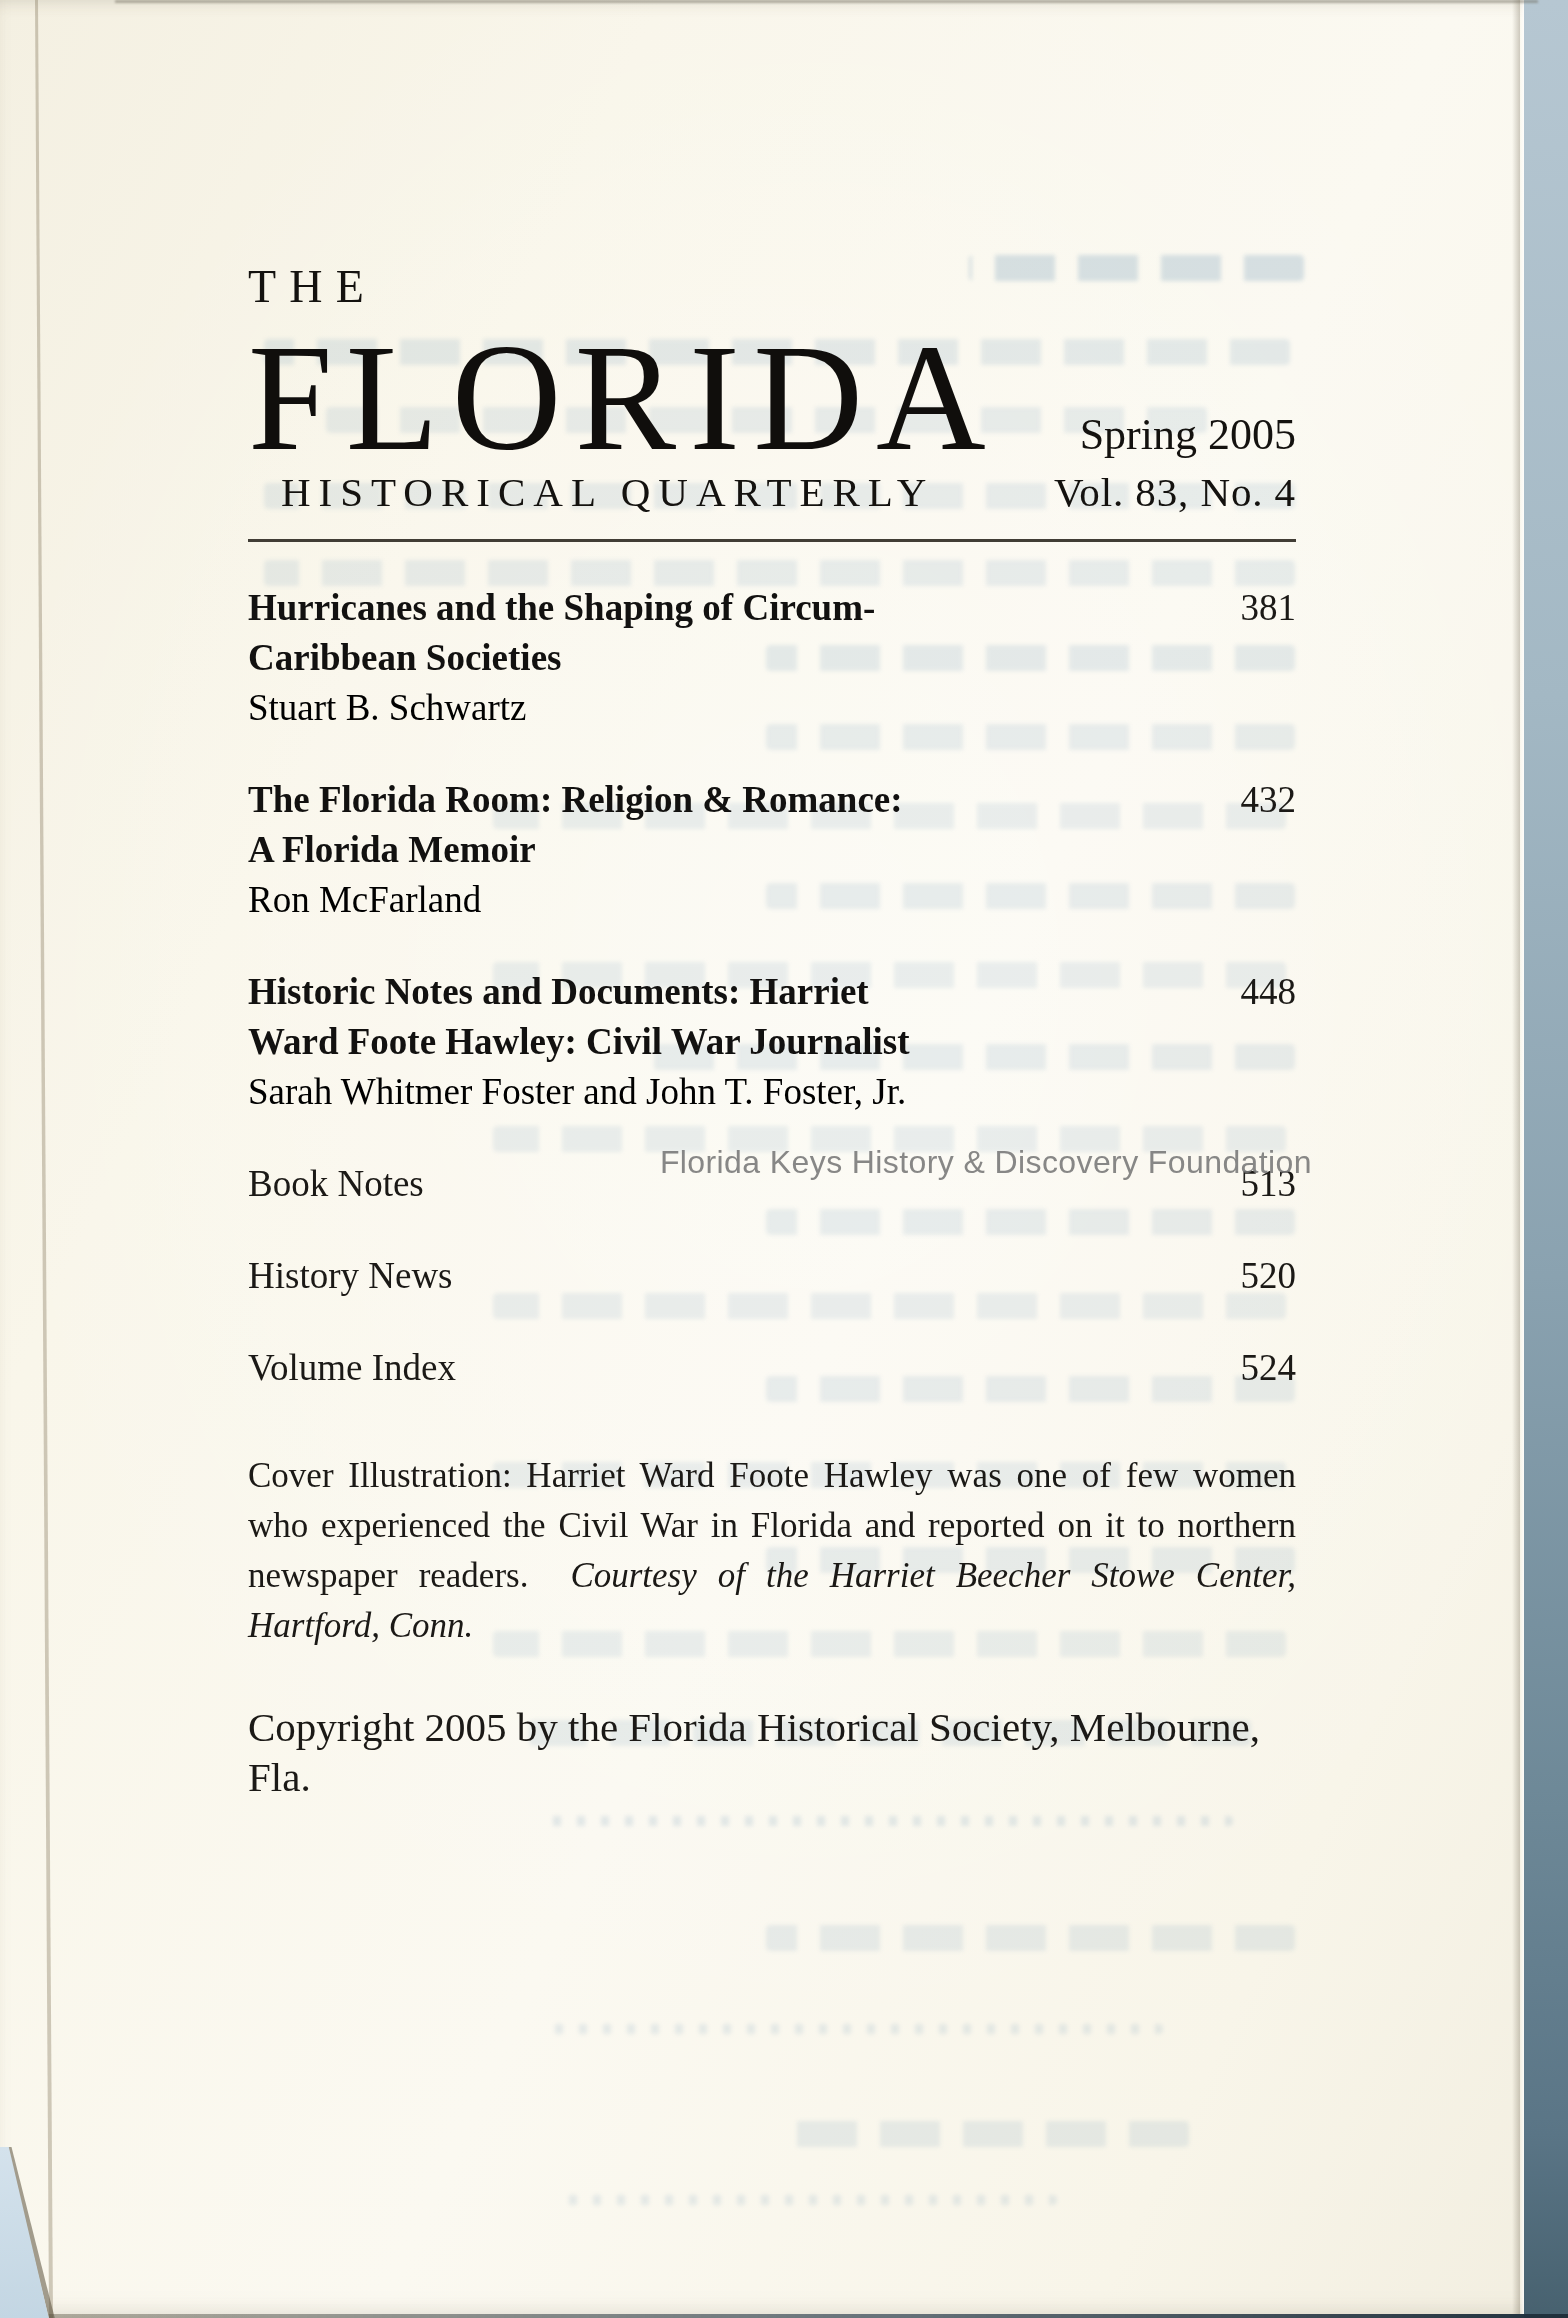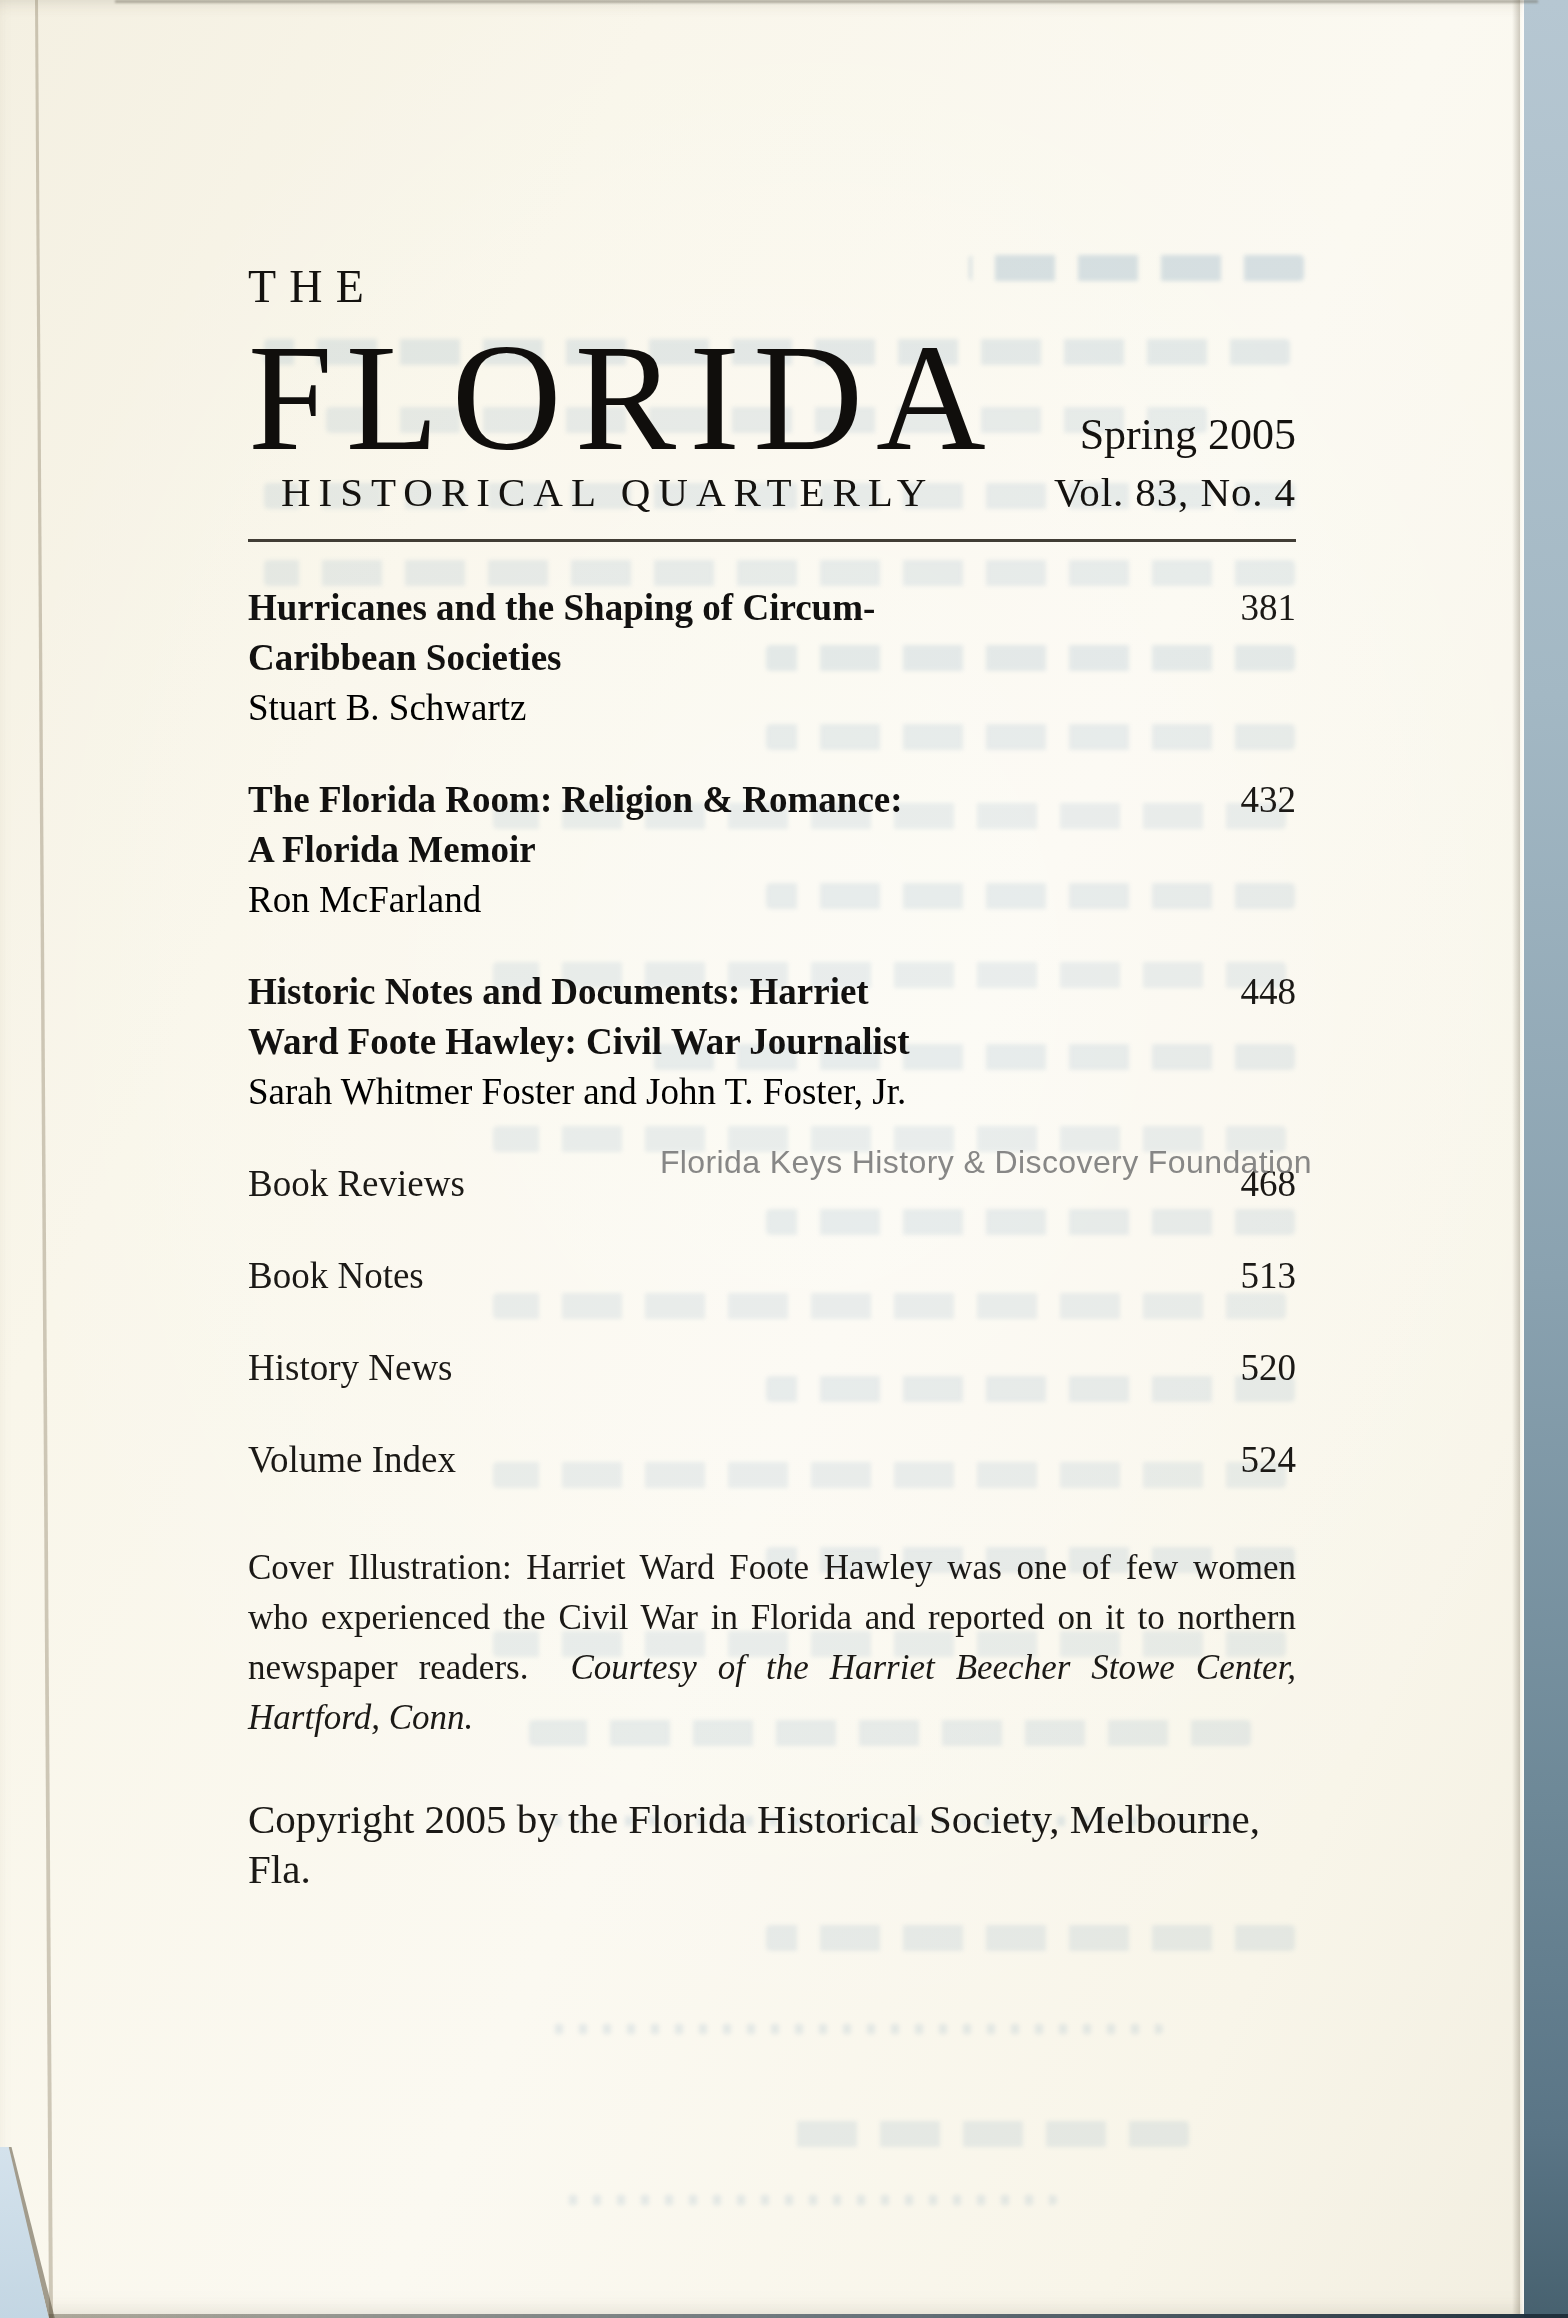--- a/index.html
+++ b/index.html
@@ -187,29 +187,20 @@
     <div class="toc-left">
       <div class="toc-titles">
             <div class="toc-title-line">Historic Notes and Documents: Harriet</div>
             <div class="toc-title-line">Ward Foote Hawley: Civil War Journalist</div>
           </div>
       <div class="toc-author">Sarah Whitmer Foster and John T. Foster, Jr.</div>
     </div>
     <div class="toc-page">448</div>
   </div>
 
-  <div class="toc-entry plain">
-    <div class="toc-left">
-      <div class="toc-titles">
-            <div class="toc-title-line">Book Reviews</div>
-          </div>
-
-    </div>
-    <div class="toc-page">468</div>
-  </div>
 
   <div class="toc-entry plain">
     <div class="toc-left">
       <div class="toc-titles">
             <div class="toc-title-line">Book Notes</div>
           </div>
 
     </div>
     <div class="toc-page">513</div>
   </div>

